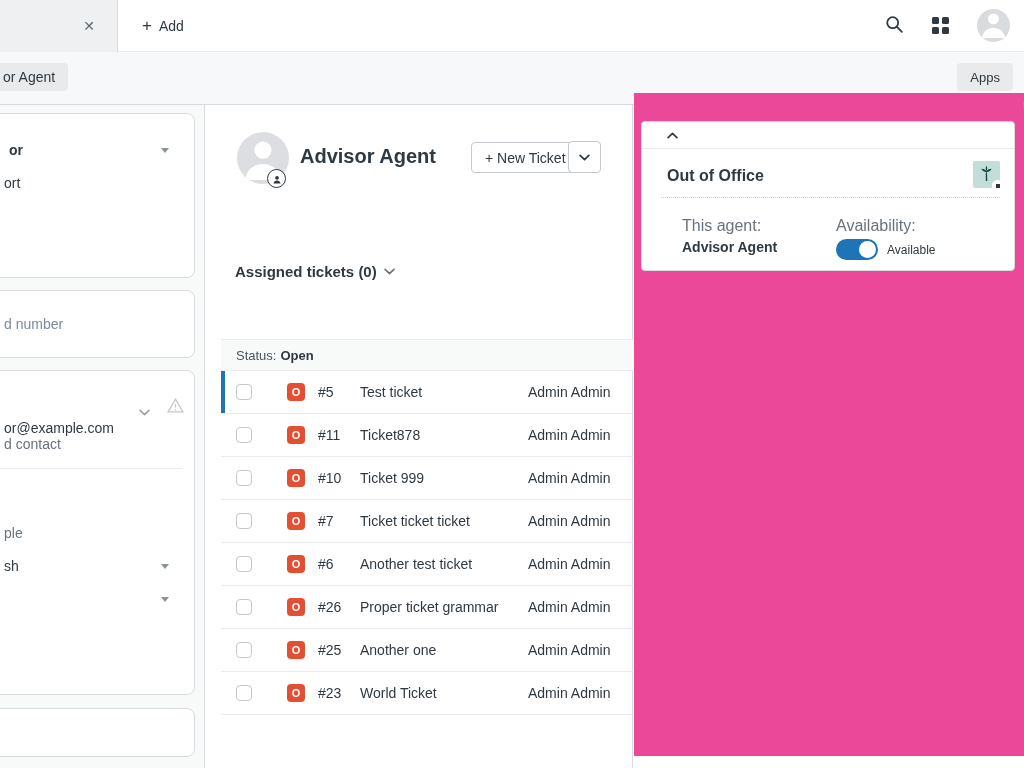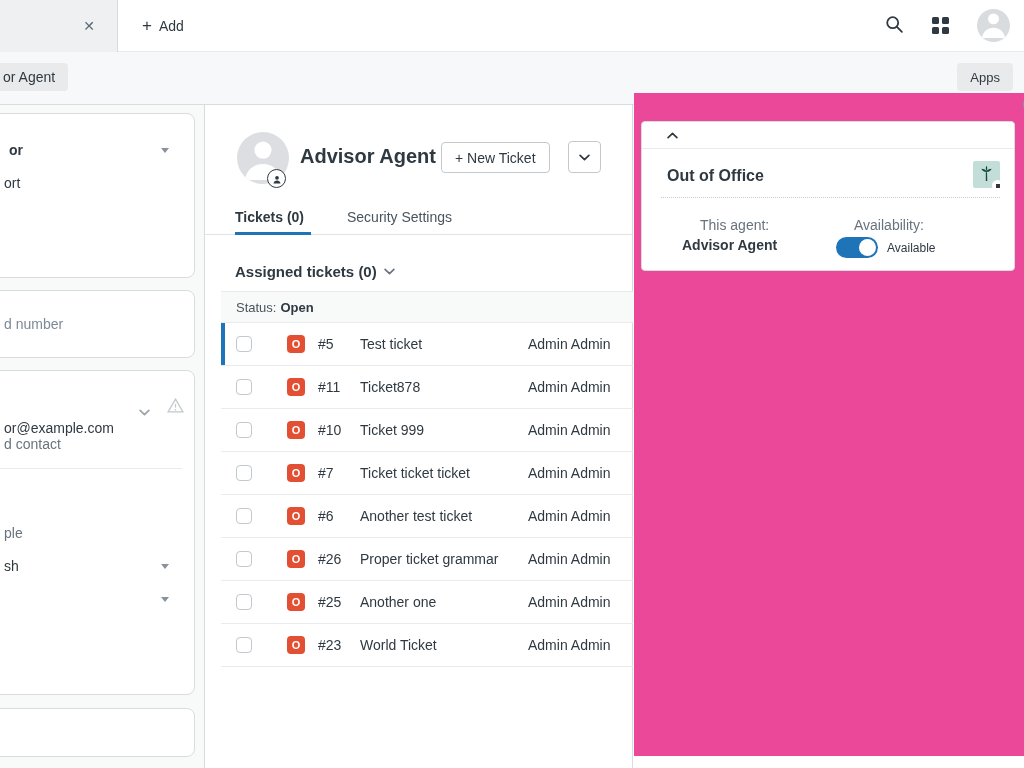--- a/index.html
+++ b/index.html
@@ -30,54 +30,54 @@
   .muted { color:var(--text_muted,#68737d); }
   .placeholder { color:#7d8a97; }
   .caret-down { position:absolute; right:25px; width:0; height:0; border-left:4.5px solid transparent; border-right:4.5px solid transparent; border-top:5px solid #87929d; cursor:pointer; }
   .side-divider { position:absolute; left:0; right:12px; border-bottom:1px solid #e8eaec; }
 
   
   .main { position:absolute; left:205px; top:105px; width:428px; height:663px; background:#fff; border-right:1px solid var(--border,#d8dcde); }
   .big-avatar { position:absolute; left:32px; top:27px; width:52px; height:52px; border-radius:50%; background:#dcdee1; overflow:hidden; display:flex; align-items:flex-end; justify-content:center; }
   .role-badge { position:absolute; left:62px; top:64px; width:19px; height:19px; border-radius:50%; background:#fff; border:1.5px solid var(--text_dark,#2f3941); display:flex; align-items:center; justify-content:center; }
   .page-title { position:absolute; left:95px; top:40px; font-size:20px; font-weight:700; color:var(--text_dark,#2f3941); }
-  .new-ticket-button { position:absolute; left:236px; top:37px; height:31px; background:#fff; border:1px solid #c3c9cd; border-radius:4px; padding:4px 13px; font-size:14px; color:var(--text_dark,#2f3941); cursor:pointer; font-family:"Liberation Sans",sans-serif; }
+  .new-ticket-button { position:absolute; left:266px; top:37px; height:31px; background:#fff; border:1px solid #c3c9cd; border-radius:4px; padding:4px 13px; font-size:14px; color:var(--text_dark,#2f3941); cursor:pointer; font-family:"Liberation Sans",sans-serif; }
   .new-ticket-caret { position:absolute; left:363px; top:36px; width:33px; height:32px; background:#fff; border:1px solid #c3c9cd; border-radius:4px; cursor:pointer; display:flex; align-items:center; justify-content:center; }
   .tabs-row { position:absolute; left:0; top:104px; width:100%; height:26px; border-bottom:1px solid #e1e4e6; }
   .tab-item { position:absolute; top:0; font-size:14px; cursor:pointer; }
   .tab-item.active { font-weight:700; color:var(--text_dark,#2f3941); }
   .tab-item.inactive { color:#49545c; }
   .tab-underline { position:absolute; left:30px; top:23px; width:76px; height:3px; background:var(--accent,#1f73b7); }
   .section-title { position:absolute; left:30px; top:158px; font-size:15px; font-weight:700; color:var(--text_dark,#2f3941); display:flex; align-items:center; gap:7px; cursor:pointer; }
 
   .ticket-table { position:absolute; left:16px; top:186px; width:412px; }
   .trow { display:grid; grid-template-columns:66px 31px 42px 168px auto; align-items:center; }
   .thead { height:32px; font-size:14px; font-weight:700; color:var(--text_dark,#2f3941); }
-  .group-row { height:32px; background:var(--panel_bg,#f8f9f9); border-top:1px solid #e9ebed; border-bottom:1px solid #e9ebed; display:flex; align-items:center; padding-left:15px; font-size:13px; color:#49545c; gap:4px; }
+  .group-row { height:32px; background:var(--panel_bg,#f8f9f9); border-top:1px solid #e9ebed; border-bottom:1px solid #e9ebed; display:flex; align-items:center; padding-left:15px; font-size:13px; color:#49545c; gap:4px;margin-top:48px; }
   .group-row b { color:var(--text_dark,#2f3941); }
   .ticket-row { height:43px; border-bottom:1px solid #e9ebed; cursor:pointer; }
   .ticket-row.selected { box-shadow:inset 4px 0 0 var(--accent,#1f73b7); }
   .checkbox { width:16px; height:16px; margin-left:15px; background:#fff; border:1px solid #c2c8cc; border-radius:4px; cursor:pointer; }
   .status-badge { width:18px; height:18px; border-radius:4px; background:var(--open_badge,#e34f32); color:#fff; font-size:11px; font-weight:700; display:flex; align-items:center; justify-content:center; }
   .cell { font-size:14px; color:var(--text_dark,#2f3941); white-space:nowrap; overflow:hidden; }
 
   
   .rightpanel { position:absolute; left:634px; top:93px; width:408px; height:663px; background:#ec4899; }
   .refresh-btn { position:absolute; right:5px; top:4px; background:none; border:none; cursor:pointer; }
   .oof-card { position:absolute; left:7px; top:28px; width:374px; height:150px; background:#fff; border:1px solid var(--border,#d8dcde); border-radius:4px; }
   .oof-strip { height:27px; border-bottom:1px solid #e8eaec; display:flex; align-items:center; padding-left:25px; cursor:pointer; }
   .oof-body { padding:12px 14px 0 19px; }
   .oof-title-row { display:flex; align-items:flex-start; justify-content:space-between; padding-left:6px; }
   .oof-title { font-size:16px; font-weight:700; color:var(--text_dark,#2f3941); margin-top:6px; }
   .palm-tile { position:relative; width:27px; height:27px; background:var(--palm_bg,#c3ded9); border-radius:2px; display:flex; align-items:center; justify-content:center; }
   .palm-notch { position:absolute; right:-3px; bottom:-3px; width:11px; height:11px; background:#fff; border-radius:50%; display:flex; align-items:center; justify-content:center; }
   .palm-notch span { width:4px; height:4px; background:#334; }
   .dotted-divider { border-bottom:1px dotted #c6cdd1; margin-top:9px; }
   .oof-fields { display:grid; grid-template-columns:154px auto; margin:19px 0 0 21px; }
-  .field-label { font-size:14px; color:var(--text_muted,#68737d);margin-left:18px; }
+  .field-label { font-size:16px; color:var(--text_muted,#68737d); }
   .field-value { font-size:14px; font-weight:700; color:var(--text_dark,#2f3941); margin-top:4px; }
   .toggle-row { display:flex; align-items:center; gap:9px; margin-top:4px; }
   .toggle { position:relative; width:42px; height:21px; border-radius:11px; background:var(--accent,#1f73b7); cursor:pointer; }
   .toggle .knob { position:absolute; right:2px; top:2px; width:17px; height:17px; border-radius:50%; background:#fff; }
   .toggle-label { font-size:12px; color:var(--text_dark,#2f3941); }
 
   .chev { stroke:#68737d; fill:none; stroke-width:1.5; stroke-linecap:round; stroke-linejoin:round; }
 </style>
 </head>
 <body>
@@ -177,25 +177,20 @@
         </svg>
     </div>
     <div class="page-title">Advisor Agent</div>
     <button class="new-ticket-button">+ New Ticket</button>
     <button class="new-ticket-caret">
       <svg width="11" height="7" viewBox="0 0 10 6" class="chev" style="stroke:#2f3941;">
           <path d="M1 1 L5 5 L9 1"></path>
         </svg>
     </button>
 
-    <div class="tabs-row">
-      <div class="tab-item active" style="left:30px;">Tickets (0)</div>
-      <div class="tab-item inactive" style="left:142px;">Security Settings</div>
-      <div class="tab-underline"></div>
-    </div>
 
     <div class="section-title">
       <span>Assigned tickets (0)</span>
       <svg width="11" height="7" viewBox="0 0 10 6" class="chev">
           <path d="M1 1 L5 5 L9 1"></path>
         </svg>
     </div>
 
     <div class="ticket-table">
 

